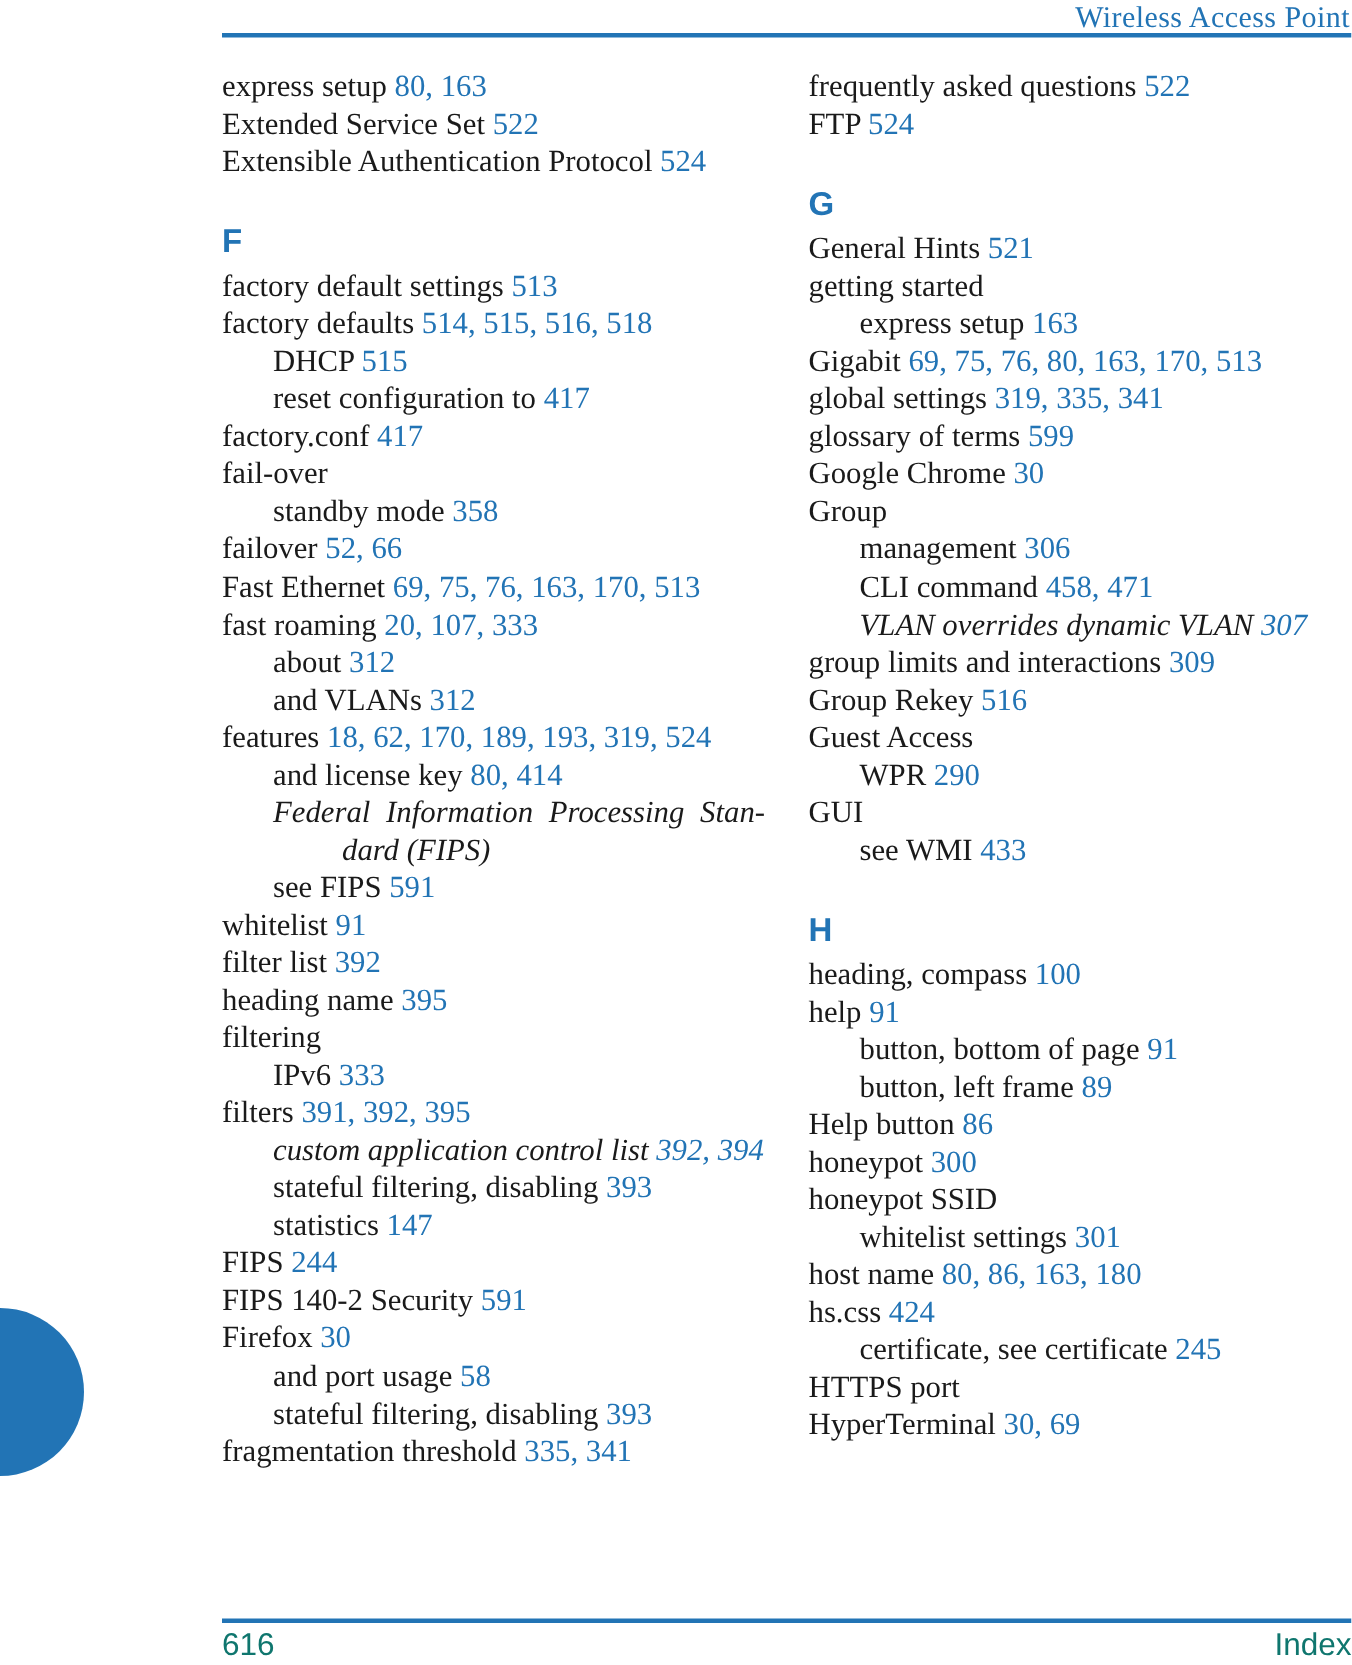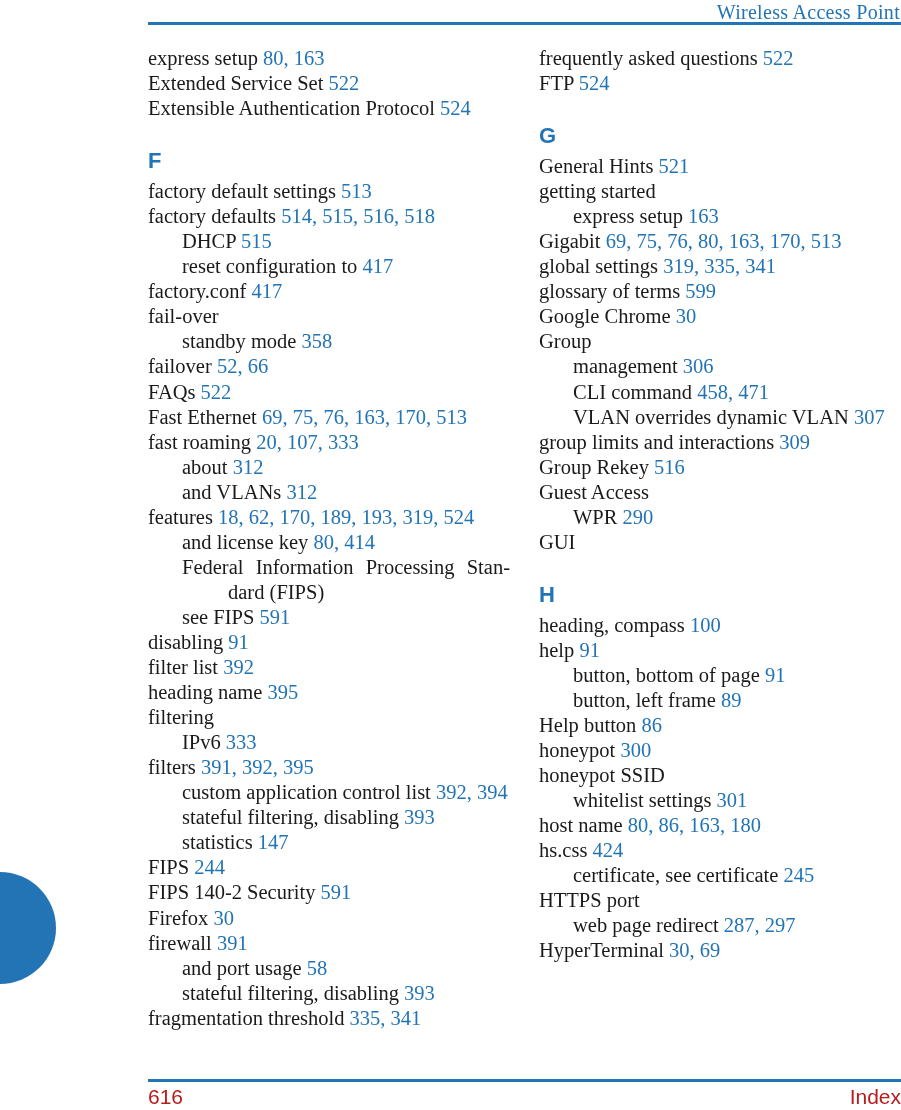--- a/index.html
+++ b/index.html
@@ -72,21 +72,21 @@
     width: 753px;
     height: 26px;
     display: flex;
     justify-content: space-between;
     align-items: flex-start;
   }
   .footer-page,
   .footer-label {
     font-family: "Liberation Sans", sans-serif;
     font-size: 21px;
-    color: #b91c1c;
+    color: #0f766e;
     line-height: 24px;
   }
 
   
   .columns {
     position: absolute;
     left: 0;
     top: 46px;
     width: 753px;
     height: 1030px;
@@ -106,20 +106,21 @@
     white-space: nowrap;
   }
   .entry.lvl1 { padding-left: 0; text-indent: 0; }
   .entry.lvl2 { padding-left: 34px; }
 
   
   .entry.justify {
     text-align: justify;
     white-space: normal;
     text-align-last: left;
+    font-style: italic;
   }
   .entry.wrap-deep {
     padding-left: 80px;
     text-indent: -46px;
   }
   .entry.wrap-deep2 {
     padding-left: 102px;
     text-indent: -68px;
   }
 
@@ -157,42 +158,40 @@
         <div class="entry lvl1"><span>Extensible Authentication Protocol </span><span class="pg">524</span></div>
         <div class="section-letter">F</div>
         <div class="entry lvl1"><span>factory default settings </span><span class="pg">513</span></div>
         <div class="entry lvl1"><span>factory defaults </span><span class="pg">514, 515, 516, 518</span></div>
         <div class="entry lvl2"><span>DHCP </span><span class="pg">515</span></div>
         <div class="entry lvl2"><span>reset configuration to </span><span class="pg">417</span></div>
         <div class="entry lvl1"><span>factory.conf </span><span class="pg">417</span></div>
         <div class="entry lvl1"><span>fail-over</span></div>
         <div class="entry lvl2"><span>standby mode </span><span class="pg">358</span></div>
         <div class="entry lvl1"><span>failover </span><span class="pg">52, 66</span></div>
-        <div class="entry lvl1"><span>FAQs </span><span class="pg">522</span></div>
         <div class="entry lvl1"><span>Fast Ethernet </span><span class="pg">69, 75, 76, 163, 170, 513</span></div>
         <div class="entry lvl1"><span>fast roaming </span><span class="pg">20, 107, 333</span></div>
         <div class="entry lvl2"><span>about </span><span class="pg">312</span></div>
         <div class="entry lvl2"><span>and VLANs </span><span class="pg">312</span></div>
         <div class="entry lvl1"><span>features </span><span class="pg">18, 62, 170, 189, 193, 319, 524</span></div>
         <div class="entry lvl2"><span>and license key </span><span class="pg">80, 414</span></div>
         <div class="entry justify wrap-deep"><span>Federal Information Processing Stan­dard (FIPS)</span></div>
         <div class="entry lvl2"><span>see FIPS </span><span class="pg">591</span></div>
-        <div class="entry lvl1"><span>disabling </span><span class="pg">91</span></div>
+        <div class="entry lvl1"><span>whitelist </span><span class="pg">91</span></div>
         <div class="entry lvl1"><span>filter list </span><span class="pg">392</span></div>
         <div class="entry lvl1"><span>heading name </span><span class="pg">395</span></div>
         <div class="entry lvl1"><span>filtering</span></div>
         <div class="entry lvl2"><span>IPv6 </span><span class="pg">333</span></div>
         <div class="entry lvl1"><span>filters </span><span class="pg">391, 392, 395</span></div>
         <div class="entry justify wrap-deep2"><span>custom application control list </span><span class="pg">392, 394</span></div>
         <div class="entry lvl2"><span>stateful filtering, disabling </span><span class="pg">393</span></div>
         <div class="entry lvl2"><span>statistics </span><span class="pg">147</span></div>
         <div class="entry lvl1"><span>FIPS </span><span class="pg">244</span></div>
         <div class="entry lvl1"><span>FIPS 140-2 Security </span><span class="pg">591</span></div>
         <div class="entry lvl1"><span>Firefox </span><span class="pg">30</span></div>
-        <div class="entry lvl1"><span>firewall </span><span class="pg">391</span></div>
         <div class="entry lvl2"><span>and port usage </span><span class="pg">58</span></div>
         <div class="entry lvl2"><span>stateful filtering, disabling </span><span class="pg">393</span></div>
         <div class="entry lvl1"><span>fragmentation threshold </span><span class="pg">335, 341</span></div>
       </div>
     <div class="column" id="col-1">
         <div class="entry lvl1"><span>frequently asked questions </span><span class="pg">522</span></div>
         <div class="entry lvl1"><span>FTP </span><span class="pg">524</span></div>
         <div class="section-letter">G</div>
         <div class="entry lvl1"><span>General Hints </span><span class="pg">521</span></div>
         <div class="entry lvl1"><span>getting started</span></div>
@@ -203,34 +202,34 @@
         <div class="entry lvl1"><span>Google Chrome </span><span class="pg">30</span></div>
         <div class="entry lvl1"><span>Group</span></div>
         <div class="entry lvl2"><span>management </span><span class="pg">306</span></div>
         <div class="entry lvl2"><span>CLI command </span><span class="pg">458, 471</span></div>
         <div class="entry justify wrap-deep2"><span>VLAN overrides dynamic VLAN </span><span class="pg">307</span></div>
         <div class="entry lvl1"><span>group limits and interactions </span><span class="pg">309</span></div>
         <div class="entry lvl1"><span>Group Rekey </span><span class="pg">516</span></div>
         <div class="entry lvl1"><span>Guest Access</span></div>
         <div class="entry lvl2"><span>WPR </span><span class="pg">290</span></div>
         <div class="entry lvl1"><span>GUI</span></div>
+        <div class="entry lvl2"><span>see WMI </span><span class="pg">433</span></div>
         <div class="section-letter">H</div>
         <div class="entry lvl1"><span>heading, compass </span><span class="pg">100</span></div>
         <div class="entry lvl1"><span>help </span><span class="pg">91</span></div>
         <div class="entry lvl2"><span>button, bottom of page </span><span class="pg">91</span></div>
         <div class="entry lvl2"><span>button, left frame </span><span class="pg">89</span></div>
         <div class="entry lvl1"><span>Help button </span><span class="pg">86</span></div>
         <div class="entry lvl1"><span>honeypot </span><span class="pg">300</span></div>
         <div class="entry lvl1"><span>honeypot SSID</span></div>
         <div class="entry lvl2"><span>whitelist settings </span><span class="pg">301</span></div>
         <div class="entry lvl1"><span>host name </span><span class="pg">80, 86, 163, 180</span></div>
         <div class="entry lvl1"><span>hs.css </span><span class="pg">424</span></div>
         <div class="entry lvl2"><span>certificate, see certificate </span><span class="pg">245</span></div>
         <div class="entry lvl1"><span>HTTPS port</span></div>
-        <div class="entry lvl2"><span>web page redirect </span><span class="pg">287, 297</span></div>
         <div class="entry lvl1"><span>HyperTerminal </span><span class="pg">30, 69</span></div>
       </div>
   </div>
 
   <div class="rule rule-bottom"></div>
   <div class="footer">
     <span class="footer-page">616</span>
     <span class="footer-label">Index</span>
   </div>
 

